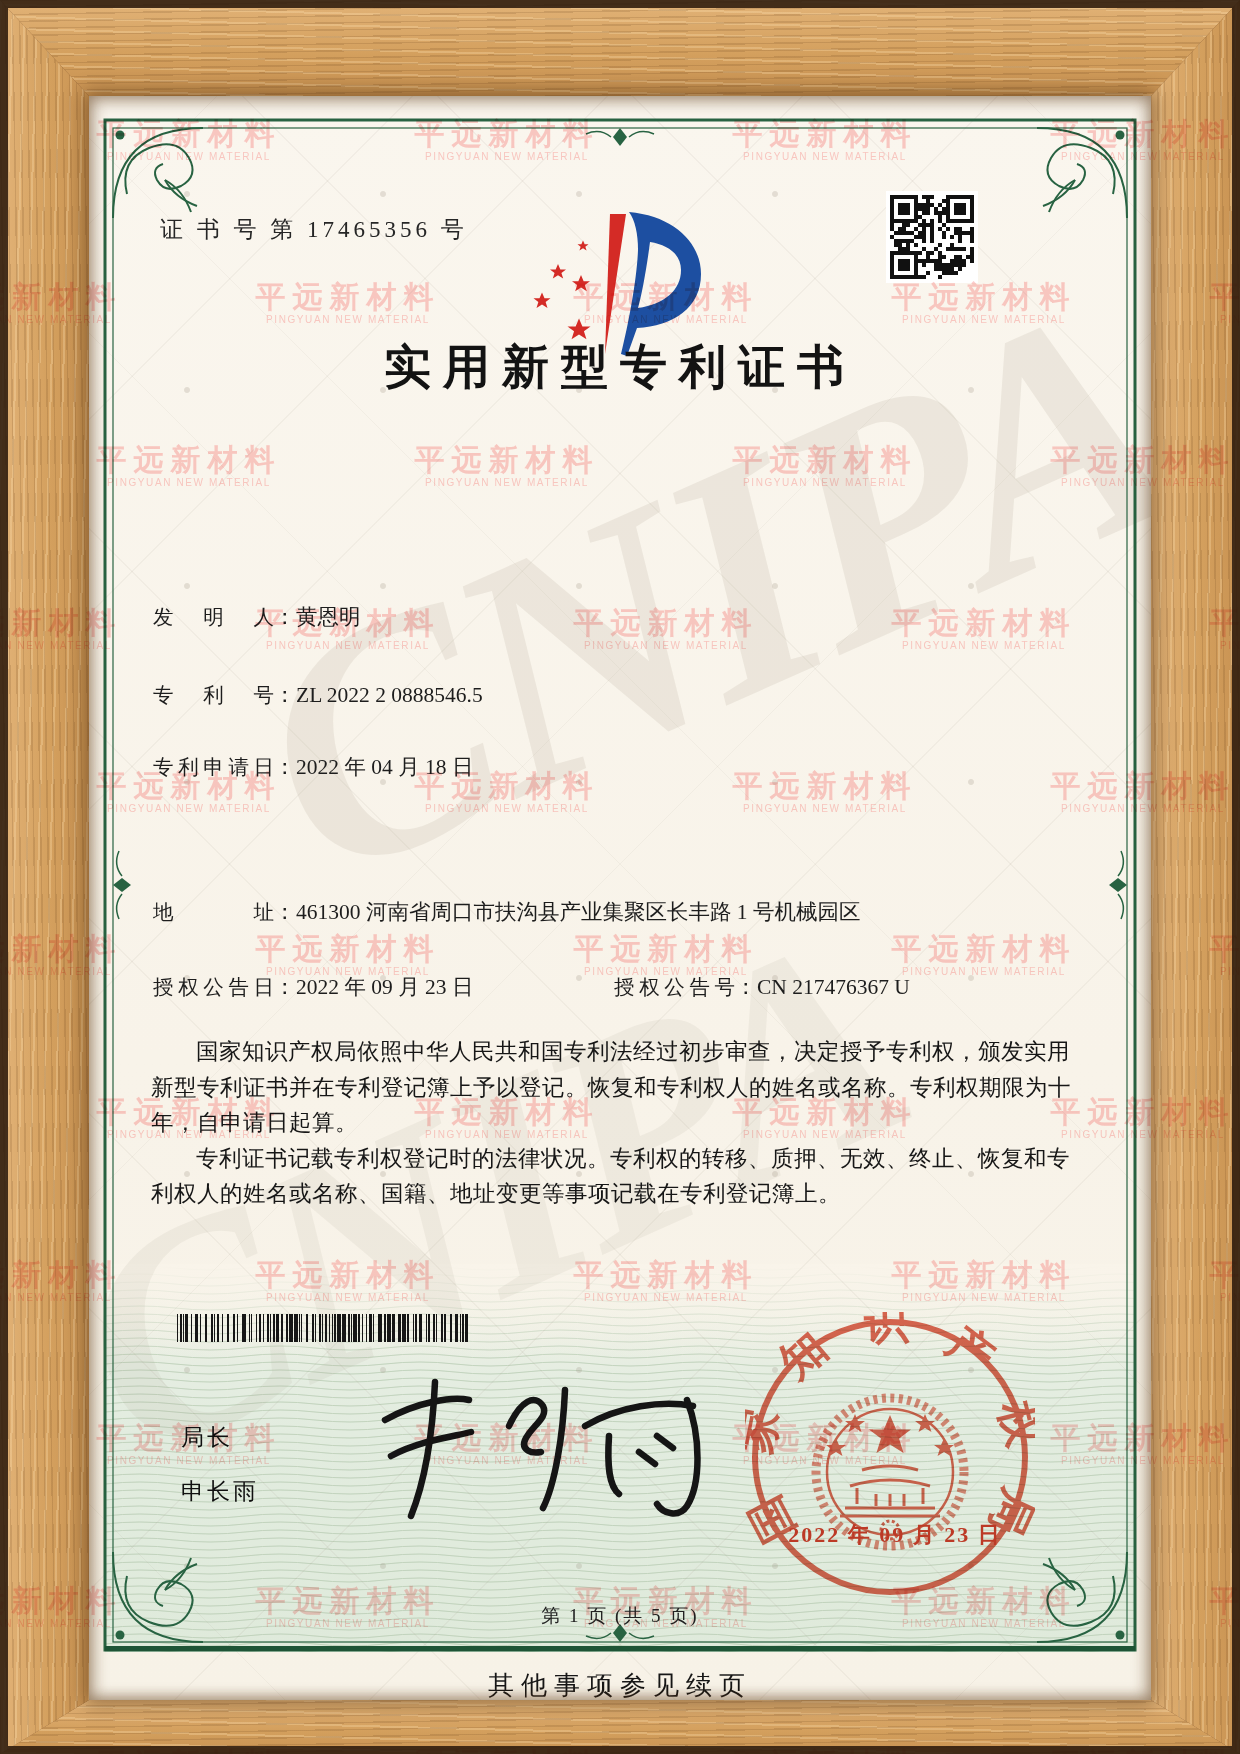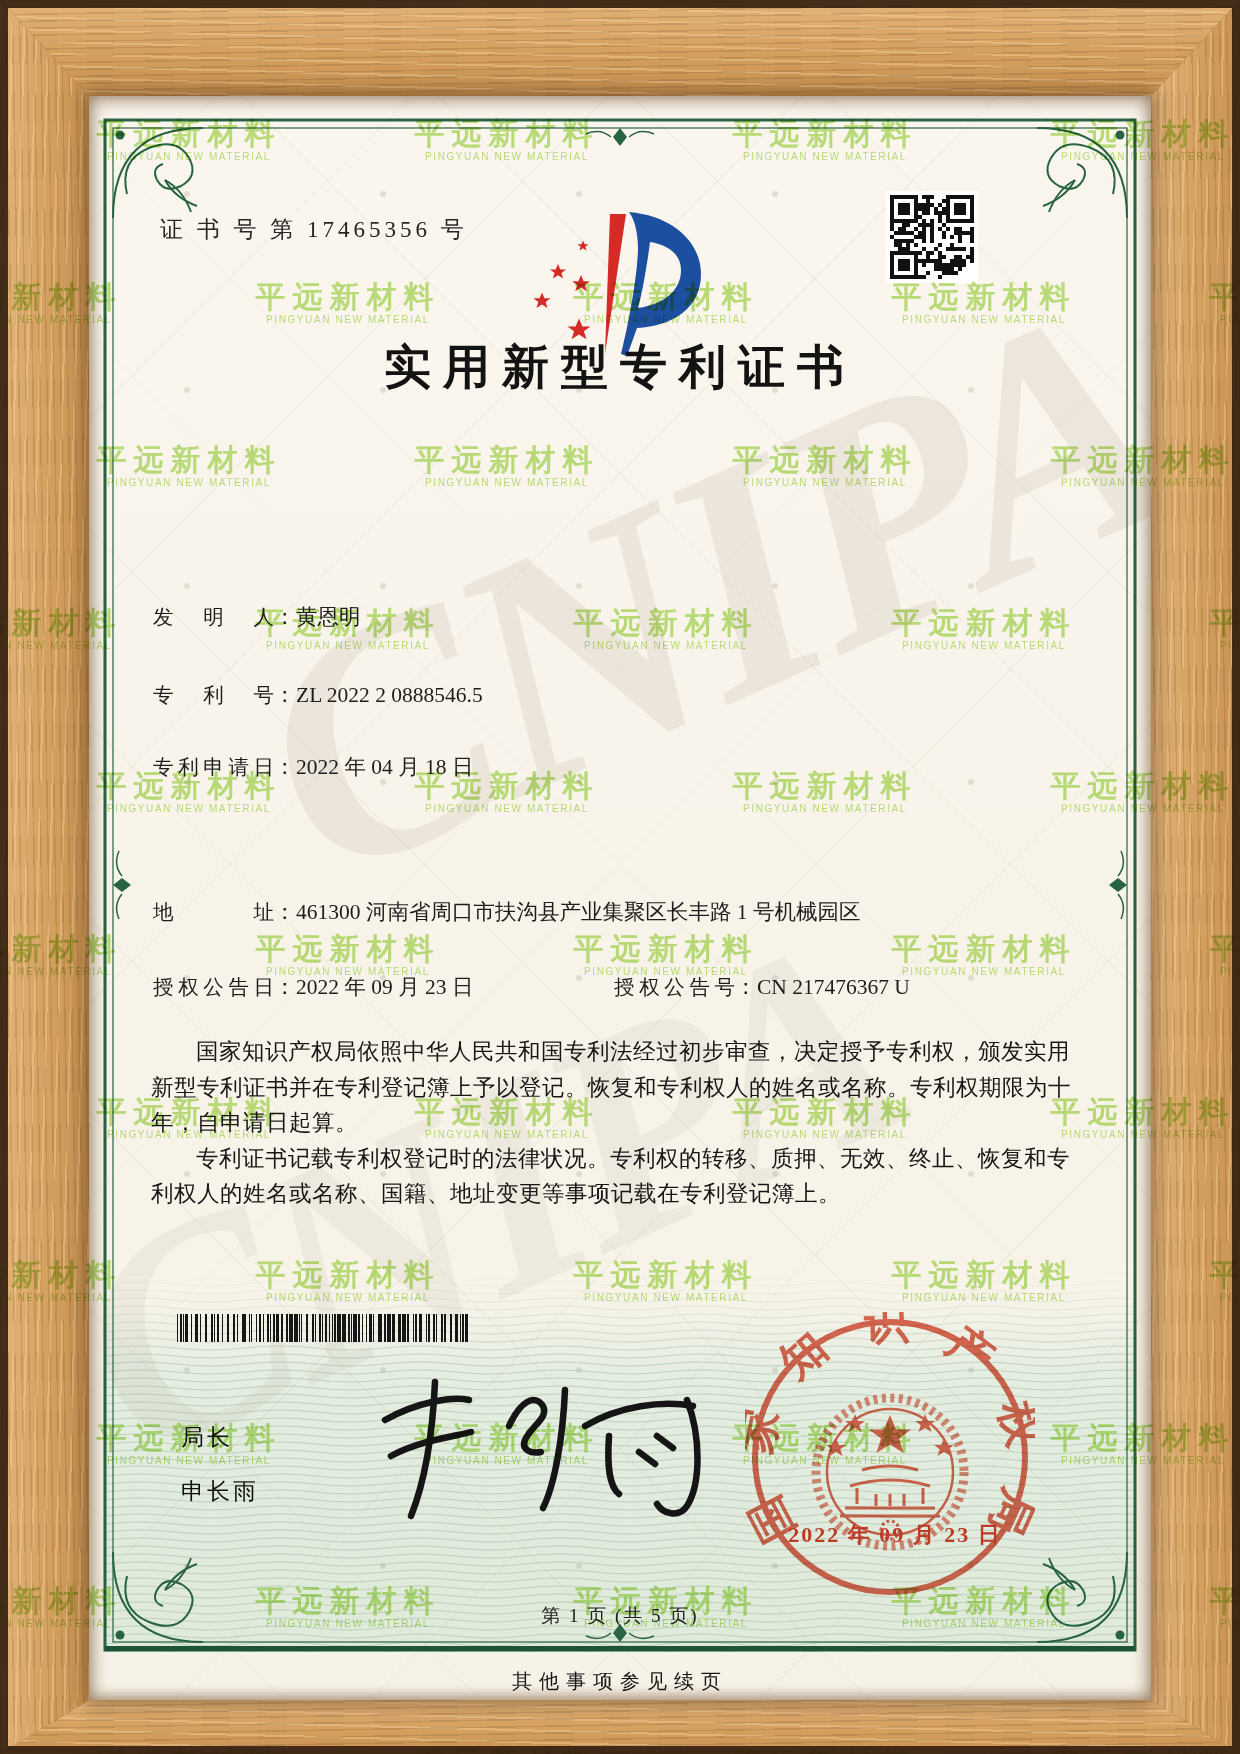--- a/index.html
+++ b/index.html
@@ -28,21 +28,21 @@
          box-shadow:inset 0 7px 16px rgba(95,60,22,.30),inset 0 -6px 12px rgba(95,60,22,.22),
                     inset 7px 0 14px rgba(95,60,22,.22),inset -7px 0 14px rgba(95,60,22,.22);}
   .deco-grid{position:absolute;inset:0;z-index:1;pointer-events:none;opacity:.8;
      background-image:
        radial-gradient(circle,rgba(148,136,120,.28) 0 2.5px,rgba(0,0,0,0) 3.5px),
        repeating-linear-gradient(45deg,rgba(148,136,120,.10) 0 1.2px,rgba(0,0,0,0) 1.2px 138px),
        repeating-linear-gradient(-45deg,rgba(148,136,120,.10) 0 1.2px,rgba(0,0,0,0) 1.2px 138px);
      background-size:196px 196px,auto,auto;}
   
   .wm-layer{position:absolute;inset:0;z-index:28;pointer-events:none;mix-blend-mode:multiply;opacity:.55;}
-  .wm{position:absolute;width:280px;text-align:center;color:#84cc16;}
+  .wm{position:absolute;width:280px;text-align:center;color:#fca5a5;}
   .wm .cn{display:block;font-size:30px;font-weight:bold;letter-spacing:7px;line-height:32px;
           font-family:"Liberation Sans","DejaVu Sans",sans-serif;}
   .wm .en{display:block;font-size:10px;letter-spacing:1.6px;line-height:13px;
           font-family:"Liberation Sans","DejaVu Sans",sans-serif;}
   .wm-big{position:absolute;z-index:1;pointer-events:none;font-style:italic;font-weight:bold;
           color:rgba(165,155,138,.16);transform:rotate(-24deg);letter-spacing:-8px;line-height:1;}
   .wm-big.one{left:150px;top:330px;font-size:330px;}
   .wm-big.two{left:-30px;top:950px;font-size:300px;color:rgba(165,155,138,.11);}
   
   .gwash{position:absolute;left:16px;top:1168px;width:1030px;height:388px;z-index:0;
@@ -73,21 +73,21 @@
   .barcode{position:absolute;left:88px;top:1218px;width:295px;height:28px;z-index:5;}
   .sig-title,.sig-name{position:absolute;left:92px;z-index:5;font-size:23px;letter-spacing:3px;color:#101010;
          font-family:"Liberation Sans","DejaVu Sans",sans-serif;}
   .sig-title{top:1326px}.sig-name{top:1380px}
   .signature{position:absolute;left:268px;top:1268px;width:370px;height:165px;z-index:6;}
   .seal{position:absolute;left:656px;top:1216px;width:290px;height:290px;z-index:5;
         mix-blend-mode:multiply;opacity:.92;}
   .seal-date{position:absolute;left:666px;top:1424px;width:280px;z-index:7;text-align:center;
         font-size:22px;font-weight:bold;color:#bc3a26;letter-spacing:2px;}
   .page-foot{position:absolute;left:0;top:1507px;width:100%;z-index:5;text-align:center;font-size:19px;color:#222;letter-spacing:2px;}
-  .note{position:absolute;left:0;top:1572px;width:100%;z-index:5;text-align:center;font-size:20px;color:#161616;letter-spacing:7px;}
+  .note{position:absolute;left:0;top:1572px;width:100%;z-index:5;text-align:center;font-size:26px;color:#161616;letter-spacing:7px;}
   .hidden-defs{position:absolute;width:0;height:0;overflow:hidden;}
 </style>
 </head>
 <body>
 
 <svg class="hidden-defs" aria-hidden="true">
   <defs>
     <g id="star-shape">
         <path d="M0,-10 L2.94,-3.09 10,-3.09 4.29,1.18 6.47,8.09 0,4 -6.47,8.09 -4.29,1.18 -10,-3.09 -2.94,-3.09 Z"></path>
       </g>

